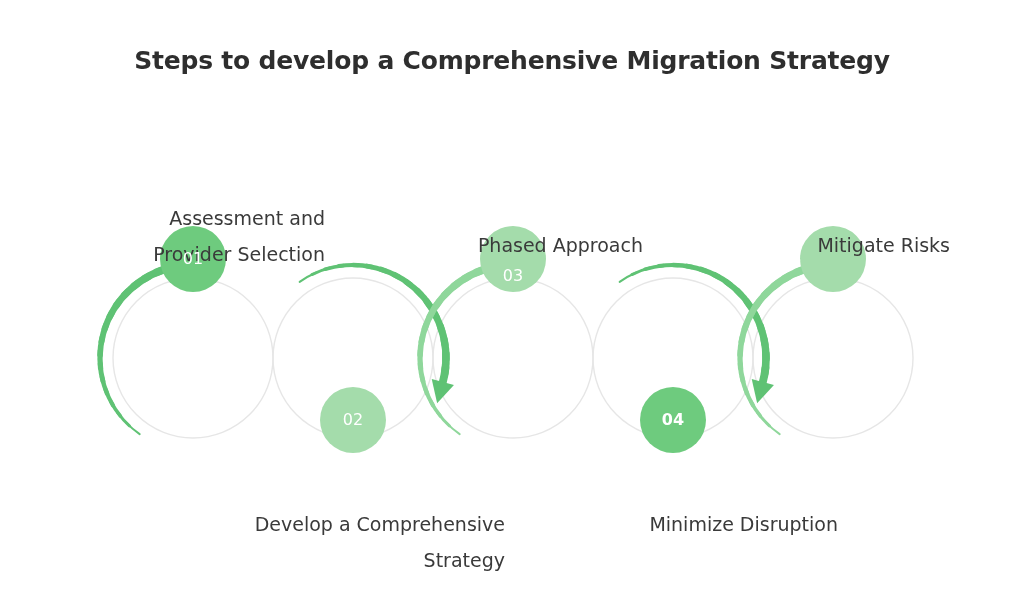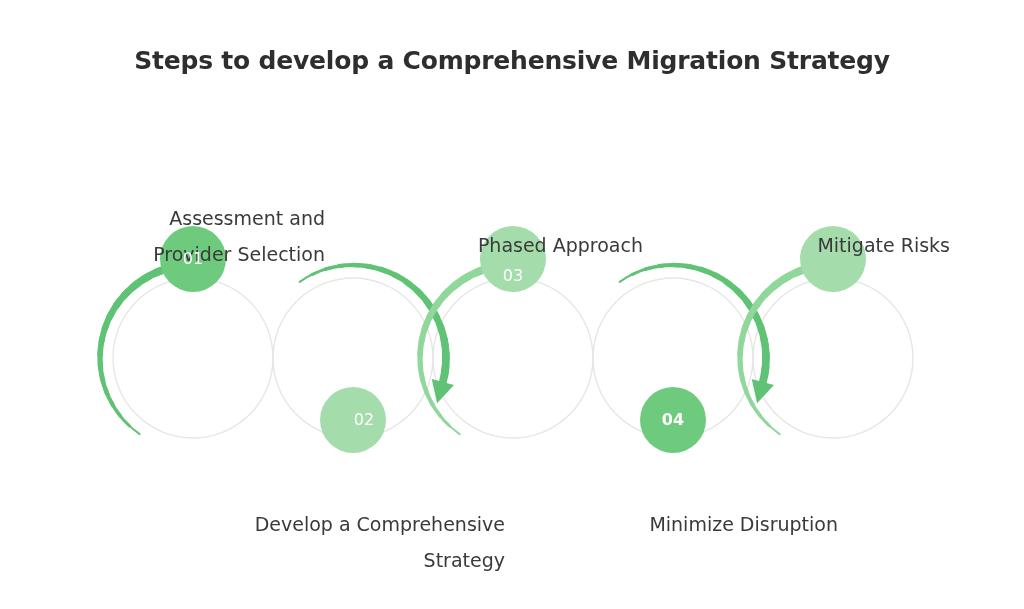--- a/index.html
+++ b/index.html
@@ -188,20 +188,20 @@
       <div class="step-label" style="left: 65px; top: 160px; width: 260px;">Assessment and
 Provider Selection</div>
       <div class="step-label" style="left: 205px; top: 466px; width: 300px;">Develop a Comprehensive
 Strategy</div>
       <div class="step-label" style="left: 383px; top: 187px; width: 260px;">Phased Approach</div>
       <div class="step-label" style="left: 558px; top: 466px; width: 280px;">Minimize Disruption</div>
       <div class="step-label" style="left: 710px; top: 187px; width: 240px;">Mitigate Risks</div>
     </div>
   <div id="numbers-layer">
       <div class="badge-num" style="left: 160px; top: 249px; width: 66px;">01</div>
-      <div class="badge-num" style="left: 320px; top: 410px; width: 66px; margin-left: 11px;">02</div>
+      <div class="badge-num" style="left: 320px; top: 410px; width: 66px;">02</div>
       <div class="badge-num" style="left: 480px; top: 266px; width: 66px;">03</div>
       <div class="badge-num" style="left: 640px; top: 410px; width: 66px; font-weight: bold;">04</div>
       <div class="badge-num" style="left: 758px; top: 249px; width: 66px;">06</div>
     </div>
 
 
 </div>
 
 </body></html>

